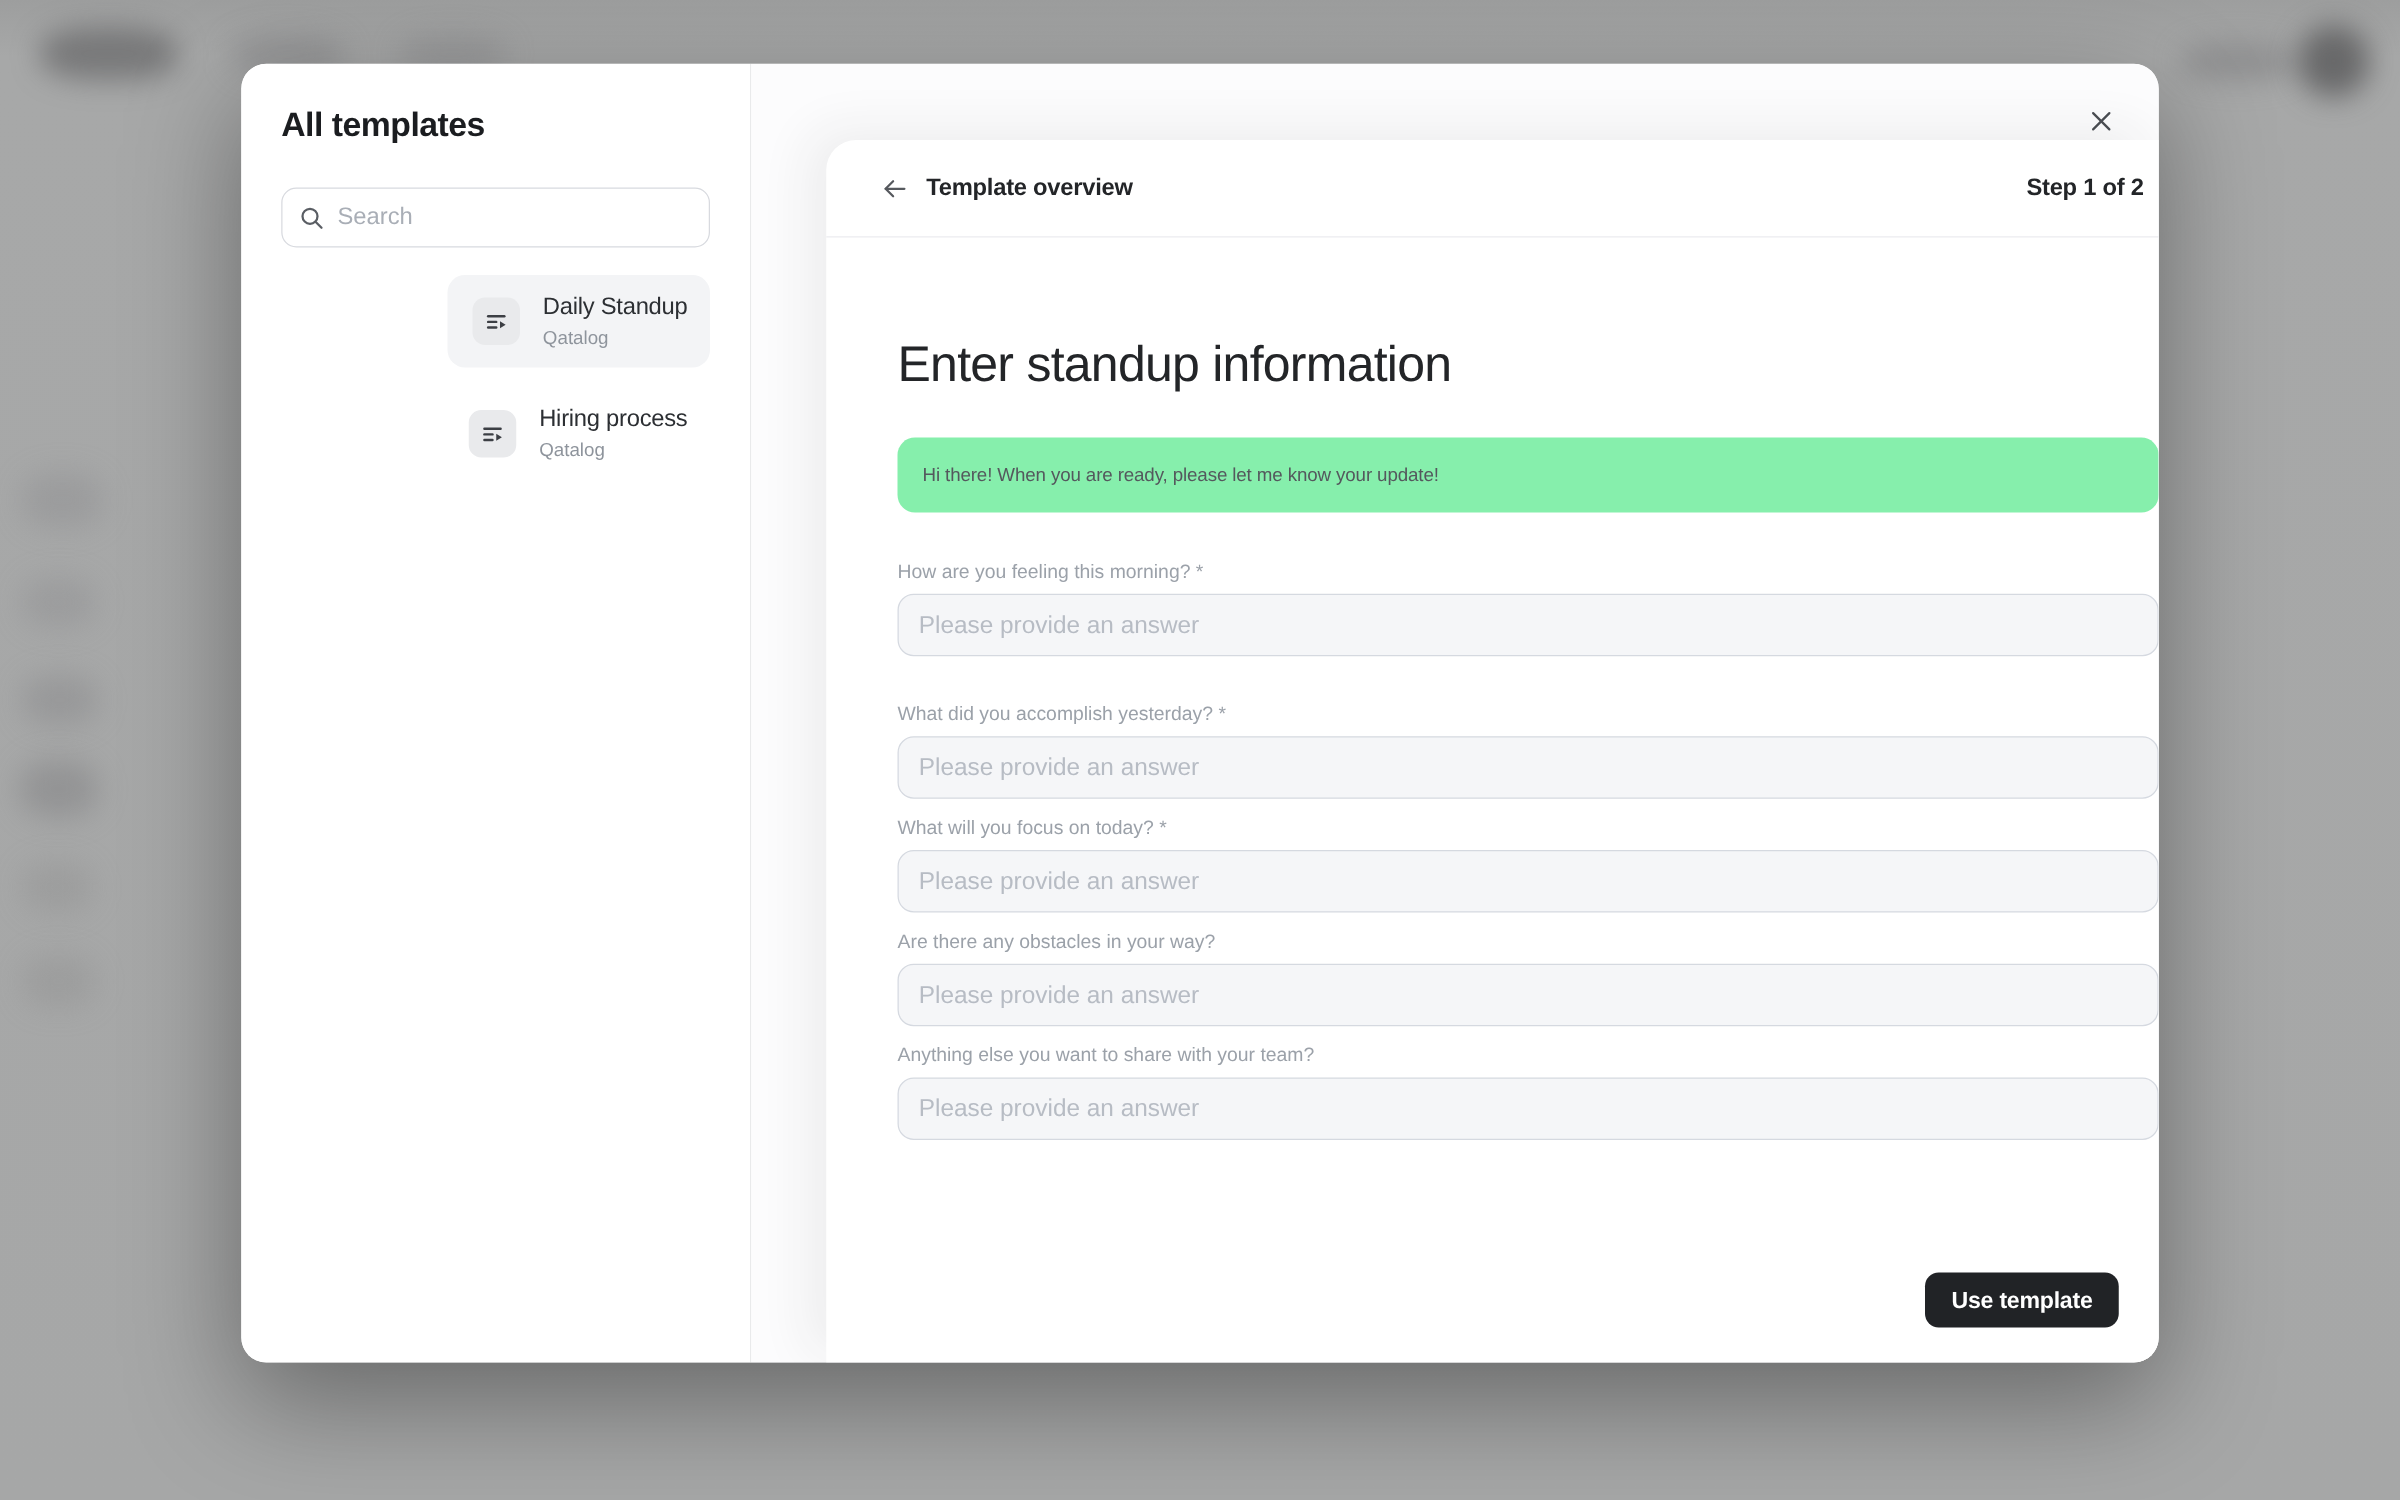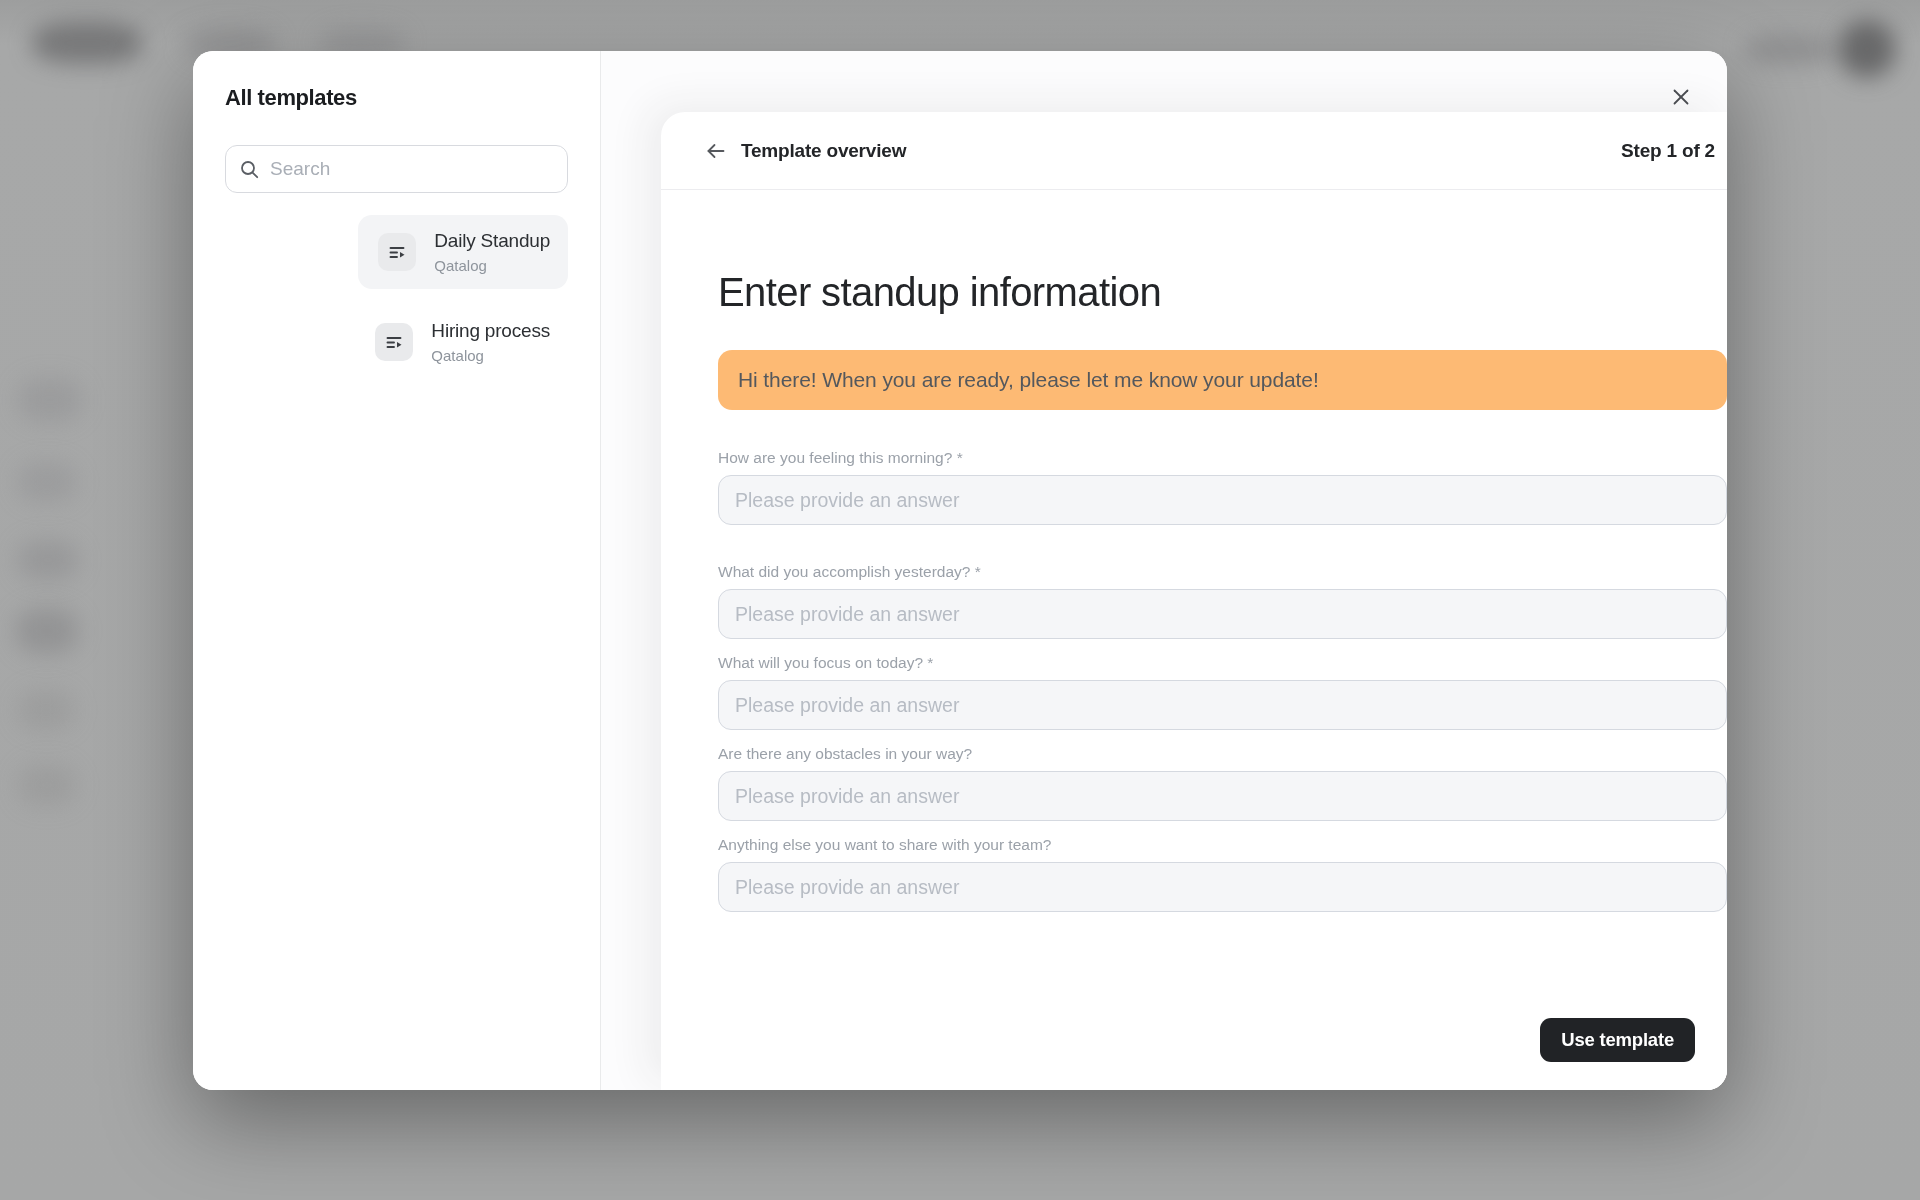--- a/index.html
+++ b/index.html
@@ -26,21 +26,21 @@
 
   
   .modal {
     position: absolute; left: 193px; top: 51px; width: 1534px; height: 1039px;
     background: #ffffff; border-radius: 20px; overflow: hidden;
     box-shadow: 0 30px 90px rgba(0,0,0,.38);
   }
 
   
   .left-panel { position: absolute; left: 0; top: 0; width: 407px; height: 100%; background: #ffffff; padding: 26px 32px; }
-  .panel-title { font-size: 22px; font-weight: 700; letter-spacing: -0.4px; color: #1b1d20; margin-top: 8px; }
+  .panel-title { font-size: 27px; font-weight: 700; letter-spacing: -0.4px; color: #1b1d20; margin-top: 8px; }
   .search-box {
     position: relative; margin-top: 34px; height: 48px;
     border: 1px solid #d8dadf; border-radius: 12px; background: #fff;
     display: flex; align-items: center;
   }
   .search-box svg { position: absolute; left: 14px; top: 14px; }
   .search-input {
     width: 100%; height: 100%; border: 0; outline: none; background: transparent;
     padding-left: 44px; font-size: 19px; color: #33363a;
     font-family: "Liberation Sans", "DejaVu Sans", sans-serif;
@@ -81,23 +81,23 @@
     flex: 0 0 78px; display: flex; align-items: center;
     padding: 0 12px 0 40px; border-bottom: 1px solid #ececef;
   }
   .back-btn { border: 0; background: transparent; cursor: pointer; width: 30px; height: 30px; display: flex; align-items: center; justify-content: center; }
   .card-header-title { margin-left: 10px; font-size: 19px; font-weight: 600; letter-spacing: -0.2px; color: #232528; }
   .step-indicator { margin-left: auto; font-size: 19px; font-weight: 600; letter-spacing: -0.2px; color: #232528; }
 
   .card-content { position: relative; flex: 1; padding-left: 57px; overflow: hidden; }
   .big-heading { margin-top: 78px; font-size: 40px; line-height: 48px; font-weight: 500; letter-spacing: -0.6px; color: #232528; }
   .intro-msg {
-    margin-top: 34px; height: 60px; background: #fdba74; border-radius: 14px;
+    margin-top: 34px; height: 60px; background: #86efac; border-radius: 14px;
     display: flex; align-items: center; padding: 0 20px; width: 100%;
-    font-size: 21px; color: #54585d; letter-spacing: -0.1px;
+    font-size: 15px; color: #54585d; letter-spacing: -0.1px;
   }
   .field { width: 100%; }
   .field + .field { margin-top: 14px; }
   .field.first-gap + .field { margin-top: 37px; }
   .fields { margin-top: 38px; }
   .field-label { display: block; font-size: 15.5px; line-height: 19px; color: #9ba1a9; margin-bottom: 8px; }
   .field-input {
     width: 100%; height: 50px; border-radius: 13px;
     border: 1.5px solid #d5d9e0; background: #f5f6f8;
     padding: 0 16px; font-size: 19.5px; color: #33363a; outline: none;

